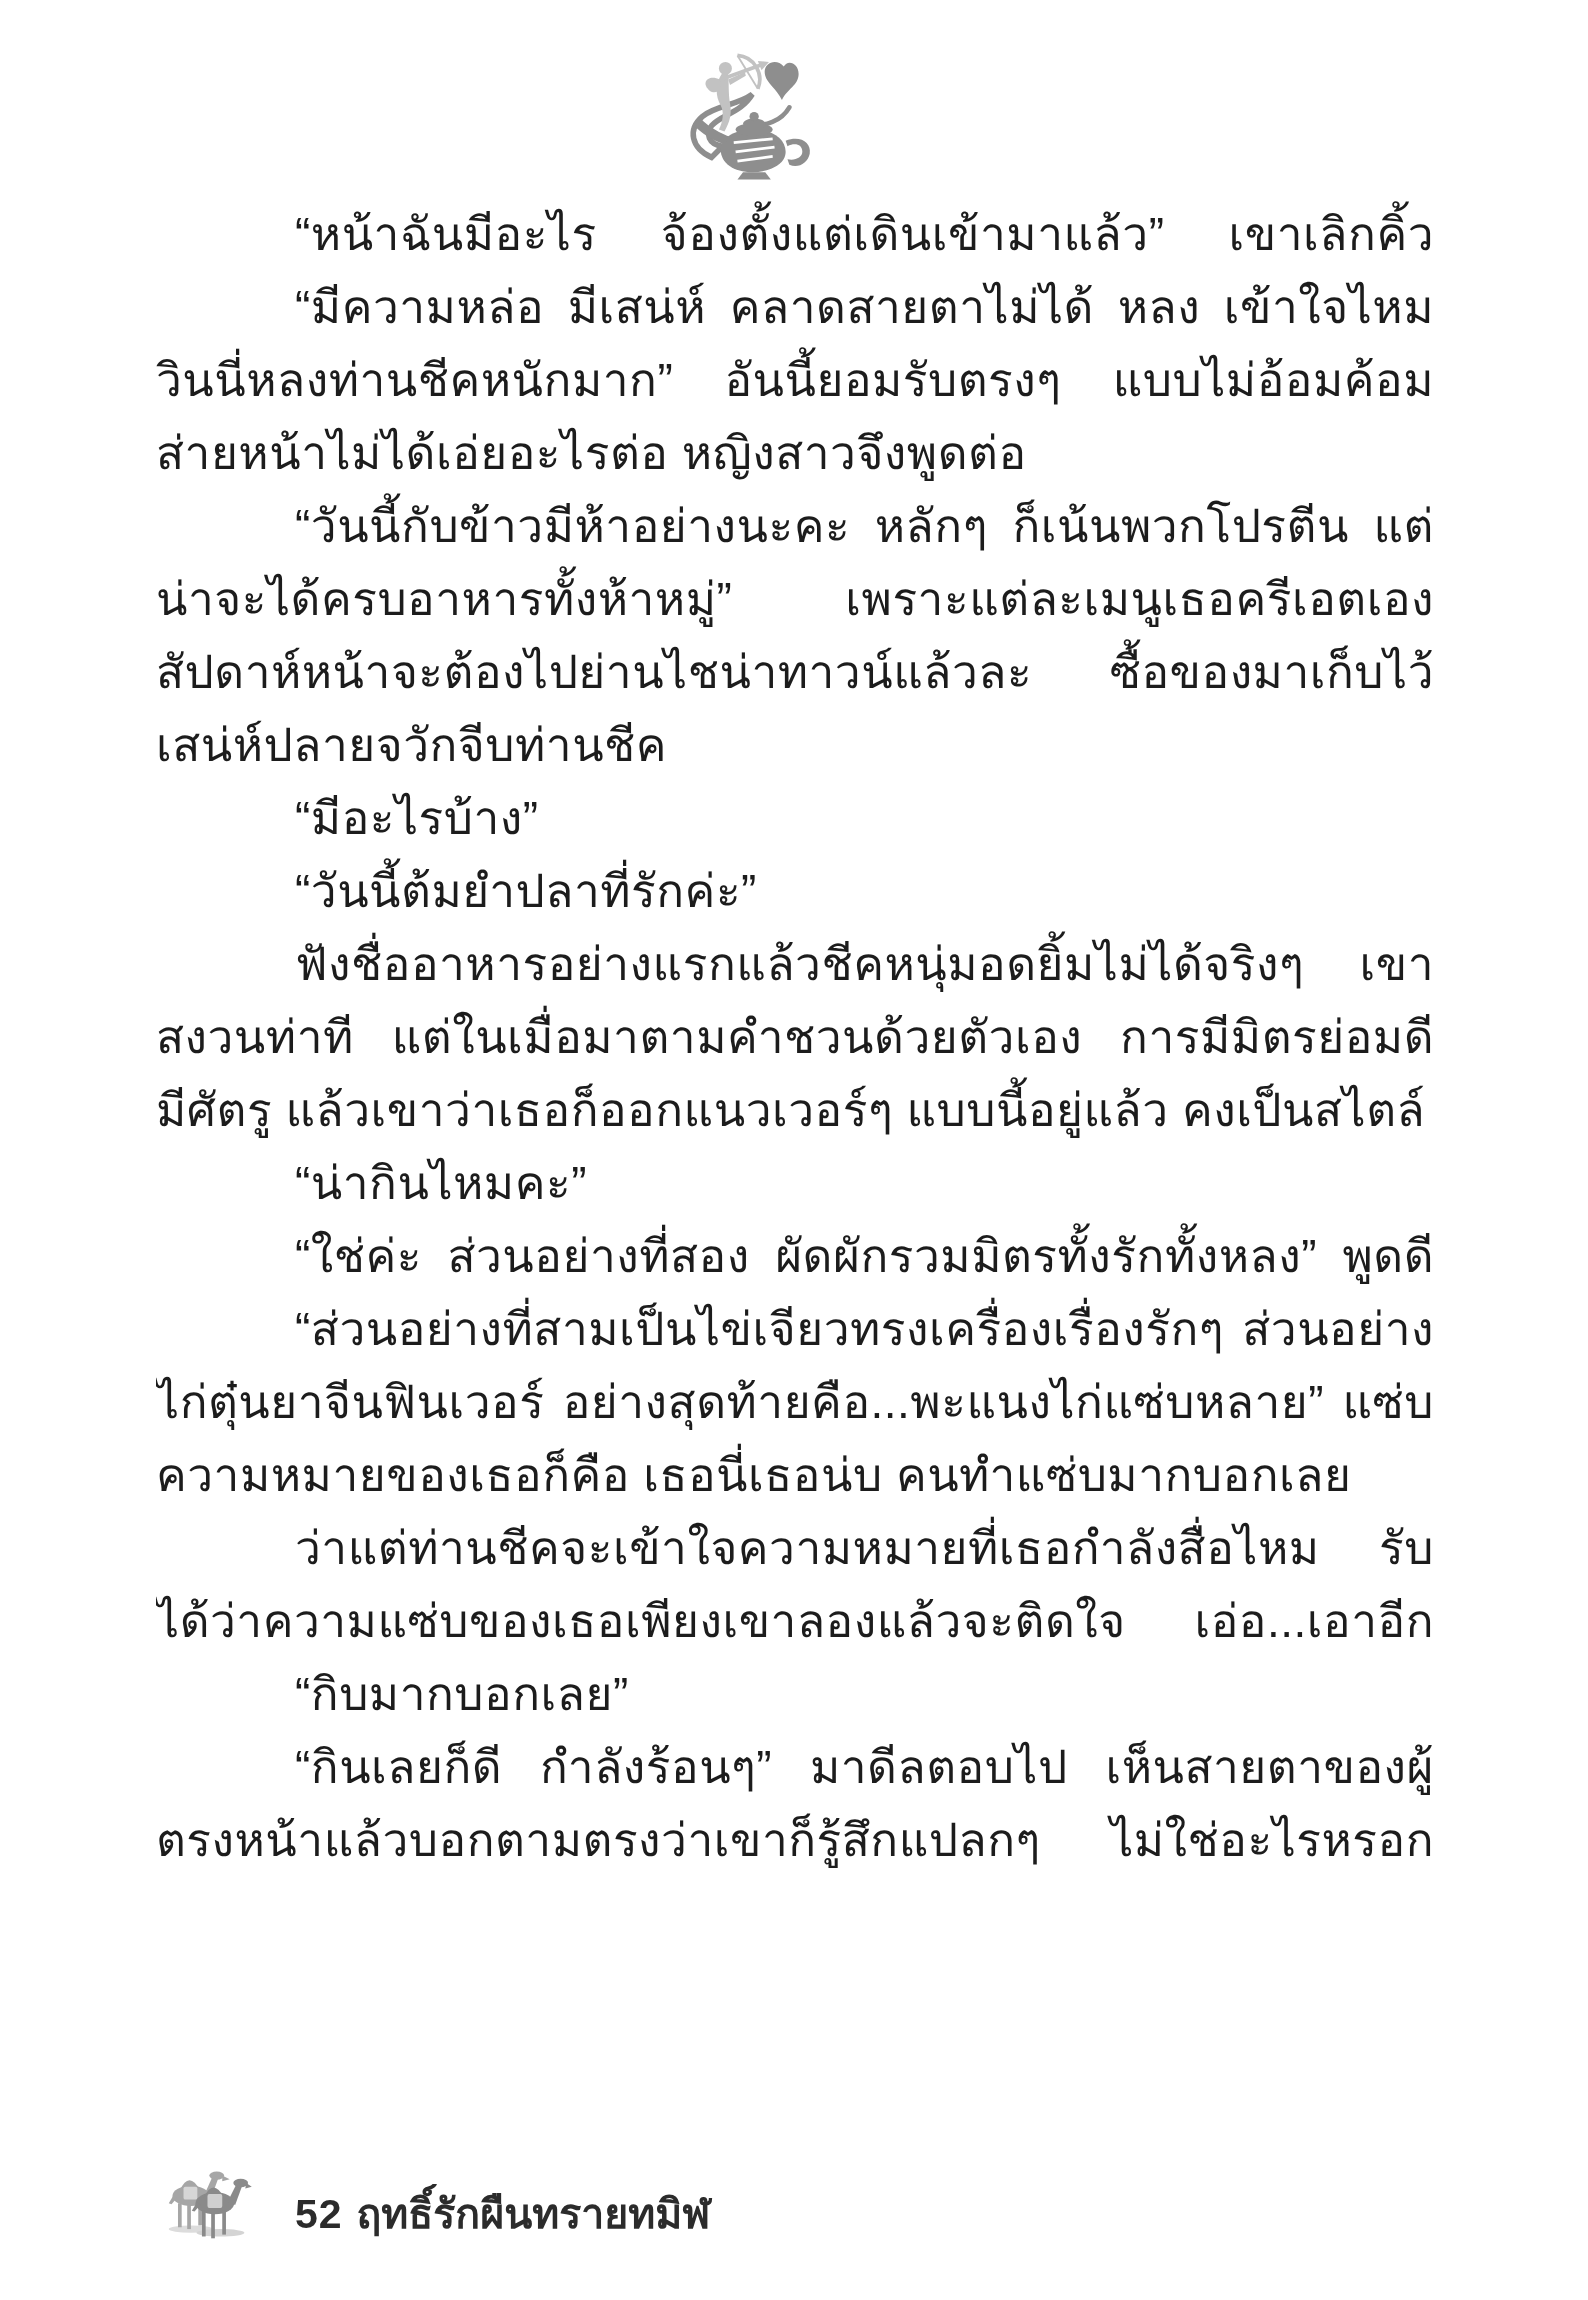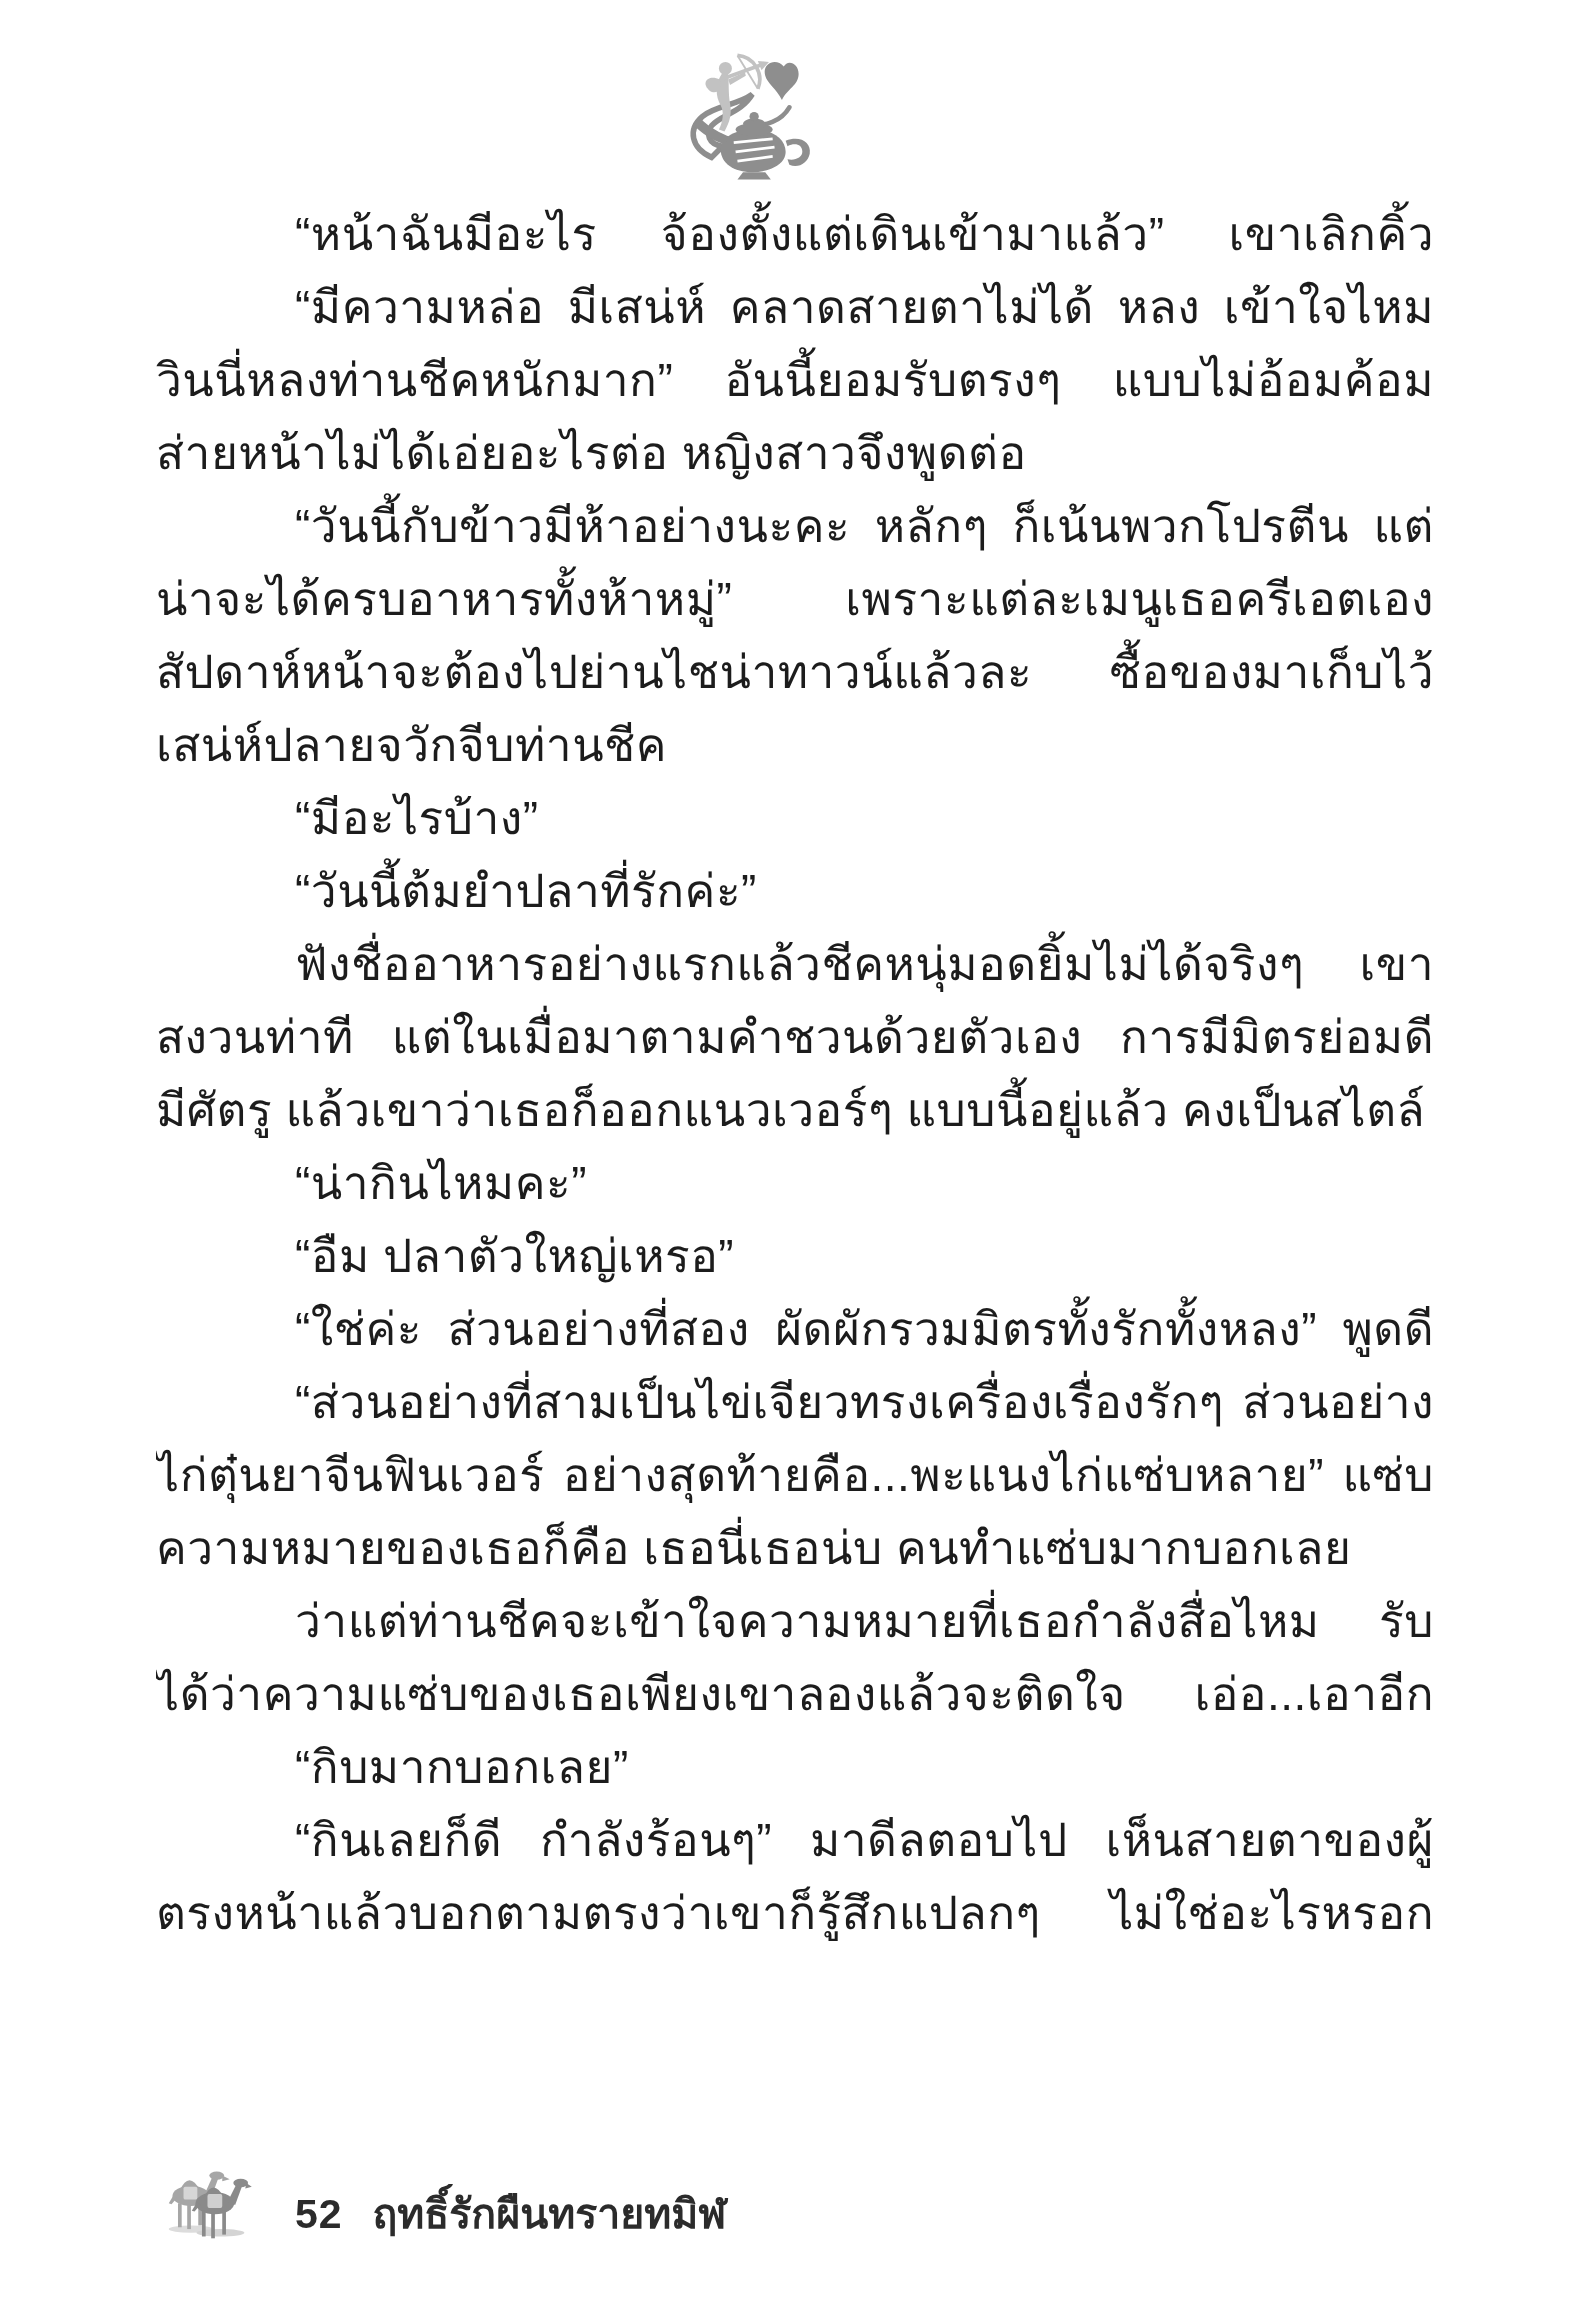--- a/index.html
+++ b/index.html
@@ -34,21 +34,21 @@
   .line.indent{ text-indent:139px; }
   
   .footer{
     position:absolute;left:0;top:2157px;width:1589px;height:102px;
   }
   .camels{
     position:absolute;left:163px;top:1.9px;width:89px;height:83px;
   }
   .footer-text{
     position:absolute;left:295px;top:24px;
-    display:flex;align-items:baseline;gap:30px;
+    display:flex;align-items:baseline;gap:14px;
     font-weight:bold;color:#2b2b2b;
   }
   .page-number{ font-size:41px; letter-spacing:0.9px; }
   .book-title{ font-size:41px;font-family:Liberation Mono, monospace; }
 </style>
 </head>
 <body>
 
 <div class="page">
 
@@ -99,21 +99,20 @@
       <div class="line j indent">“วันนี้กับข้าวมีห้าอย่างนะคะ หลักๆ ก็เน้นพวกโปรตีน แต่คิดว่า</div>
       <div class="line j">น่าจะได้ครบอาหารทั้งห้าหมู่” เพราะแต่ละเมนูเธอครีเอตเอง สงสัย</div>
       <div class="line j">สัปดาห์หน้าจะต้องไปย่านไชน่าทาวน์แล้วละ ซื้อของมาเก็บไว้ หากจะใช้</div>
       <div class="line nj">เสน่ห์ปลายจวักจีบท่านชีค</div>
       <div class="line nj indent">“มีอะไรบ้าง”</div>
       <div class="line nj indent">“วันนี้ต้มยำปลาที่รักค่ะ”</div>
       <div class="line j indent">ฟังชื่ออาหารอย่างแรกแล้วชีคหนุ่มอดยิ้มไม่ได้จริงๆ เขาอยาก</div>
       <div class="line j">สงวนท่าที แต่ในเมื่อมาตามคำชวนด้วยตัวเอง การมีมิตรย่อมดีกว่า</div>
       <div class="line nj">มีศัตรู แล้วเขาว่าเธอก็ออกแนวเวอร์ๆ แบบนี้อยู่แล้ว คงเป็นสไตล์</div>
       <div class="line nj indent">“น่ากินไหมคะ”</div>
-      <div class="line nj indent">“อืม ปลาตัวใหญ่เหรอ”</div>
       <div class="line j indent">“ใช่ค่ะ ส่วนอย่างที่สอง ผัดผักรวมมิตรทั้งรักทั้งหลง” พูดดี</div>
       <div class="line j indent">“ส่วนอย่างที่สามเป็นไข่เจียวทรงเครื่องเรื่องรักๆ ส่วนอย่างที่สี่</div>
       <div class="line j">ไก่ตุ๋นยาจีนฟินเวอร์ อย่างสุดท้ายคือ...พะแนงไก่แซ่บหลาย” แซ่บในที่นี้</div>
       <div class="line nj">ความหมายของเธอก็คือ เธอนี่เธอน่บ คนทำแซ่บมากบอกเลย</div>
       <div class="line j indent">ว่าแต่ท่านชีคจะเข้าใจความหมายที่เธอกำลังสื่อไหม รับประกัน</div>
       <div class="line j">ได้ว่าความแซ่บของเธอเพียงเขาลองแล้วจะติดใจ เอ่อ...เอาอีกแล้ววินนี่</div>
       <div class="line nj indent">“กิบมากบอกเลย”</div>
       <div class="line j indent">“กินเลยก็ดี กำลังร้อนๆ” มาดีลตอบไป เห็นสายตาของผู้หญิง</div>
       <div class="line j">ตรงหน้าแล้วบอกตามตรงว่าเขาก็รู้สึกแปลกๆ ไม่ใช่อะไรหรอก สายตา</div>
     </div>

